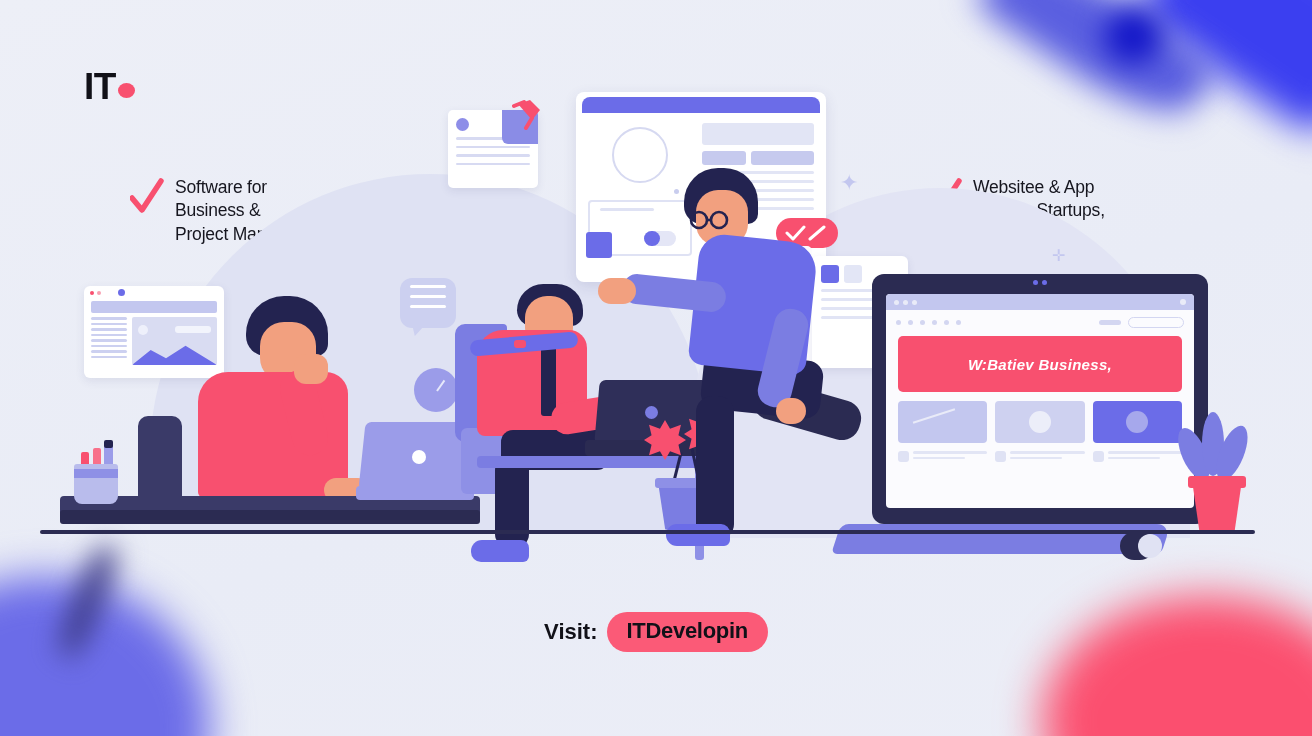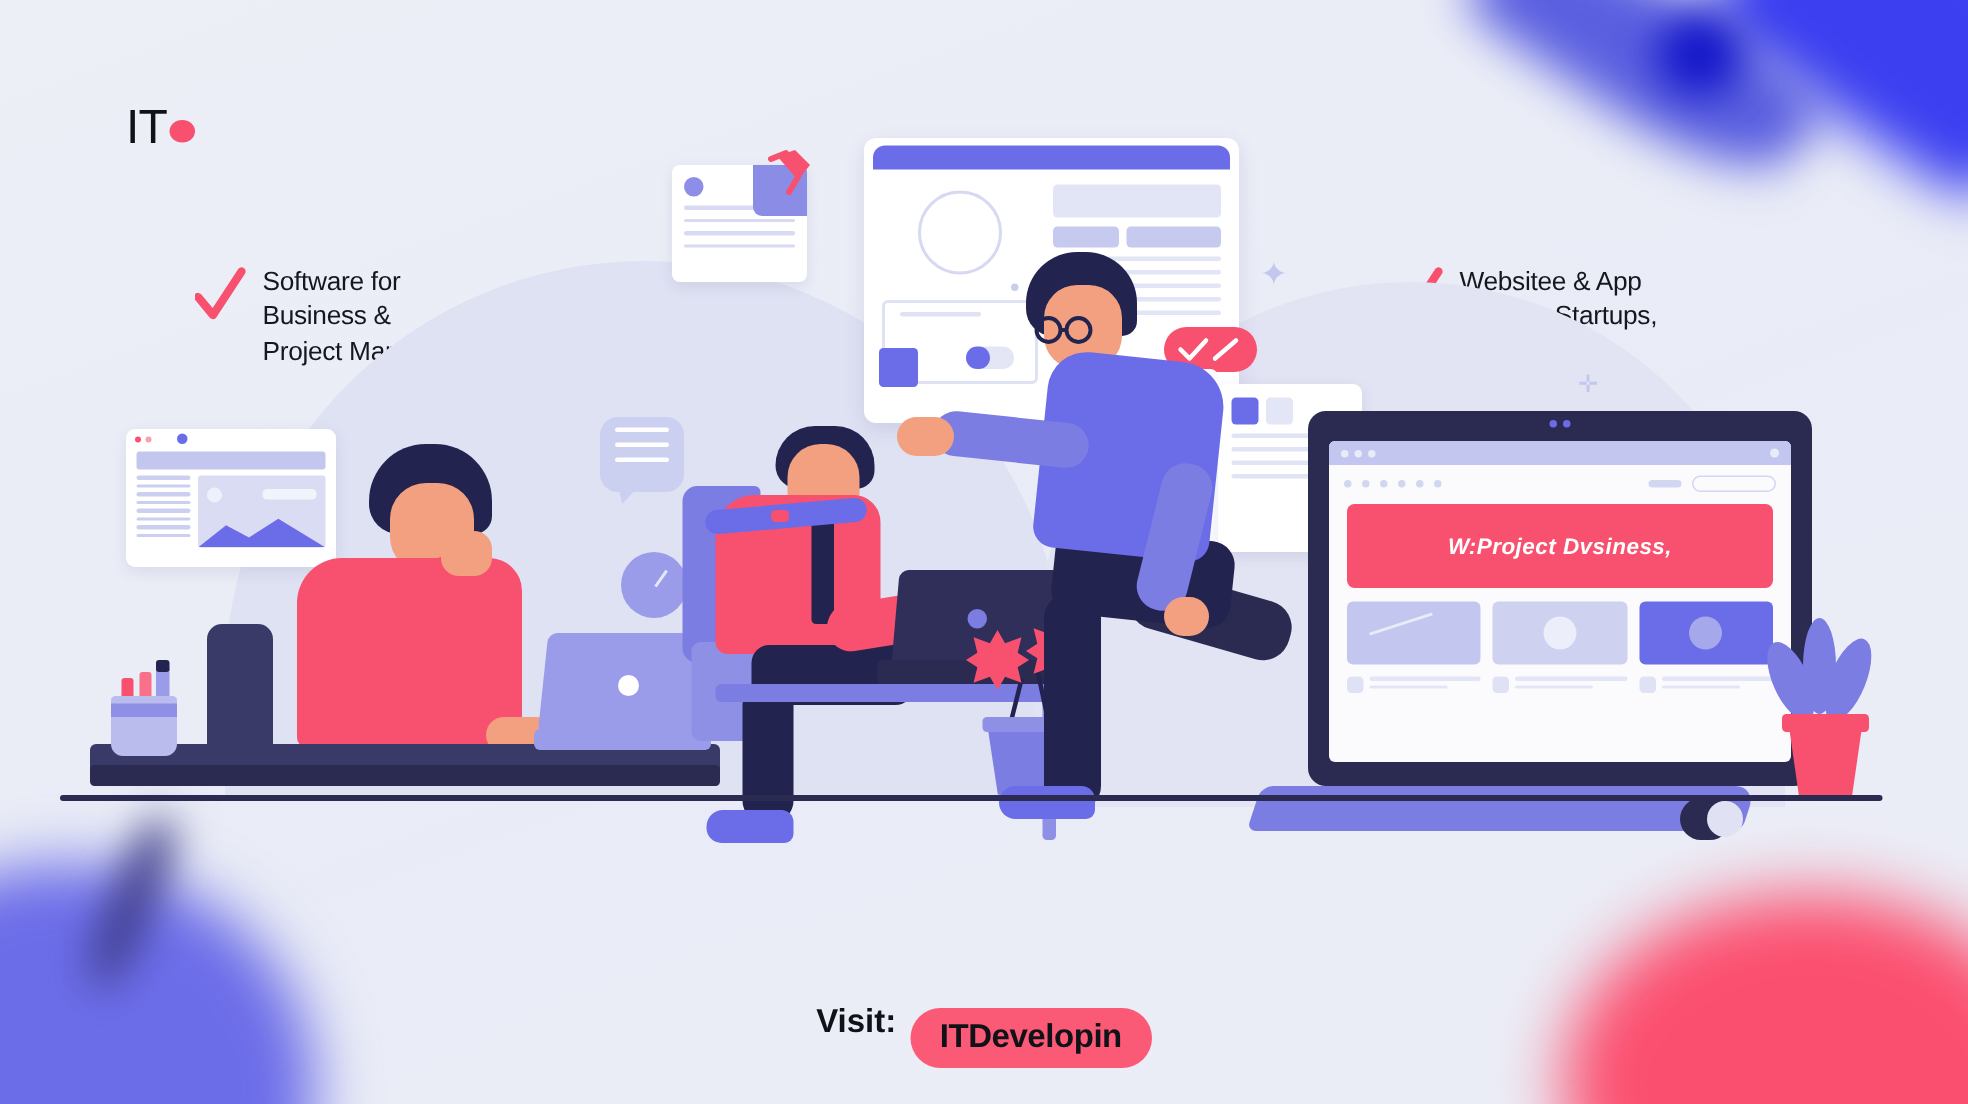--- a/index.html
+++ b/index.html
@@ -15,21 +15,21 @@
   .blur { position:absolute; filter:blur(22px); pointer-events:none; }
   #decor-pen-tip { width:240px; height:86px; right:96px; top:-8px; background:#5a5fe0; border-radius:50% 12% 50% 12%; transform:rotate(34deg); filter:blur(16px); }
   #decor-pen-body { width:230px; height:150px; right:-70px; top:-60px; background:#3b3ff0; border-radius:30px; transform:rotate(34deg); filter:blur(18px); }
   #decor-pen-dark { width:58px; height:56px; right:150px; top:8px; background:#1316c8; border-radius:50%; filter:blur(14px); }
   #decor-apple { width:330px; height:300px; left:-120px; bottom:-140px; background:#6b6ce8; border-radius:50%; filter:blur(20px); }
   #decor-apple-stem { width:26px; height:120px; left:75px; bottom:75px; background:#3c3a84; border-radius:40%; transform:rotate(22deg); filter:blur(14px); }
   #decor-pink-ball { width:330px; height:250px; right:-60px; bottom:-110px; background:#fb4f6f; border-radius:50%; filter:blur(22px); }
 
   
   #logo { position:absolute; left:84px; top:66px; display:flex; align-items:center; }
-  #logo .lt { font-size:32px; font-weight:normal; color:#111118; letter-spacing:-0.5px; }
+  #logo .lt { font-size:37px; font-weight:bold; color:#111118; letter-spacing:-0.5px; }
   #logo .dot { width:17px; height:15px; background:#f8506f; border-radius:50%; margin:6px 1px 0 2px; }
   #logo .rt { font-size:33px; font-weight:bold; color:#111118; letter-spacing:-0.5px; }
 
   
   .bullet { position:absolute; display:flex; align-items:flex-start; gap:11px; }
   #bullet-left { left:130px; top:176px; }
   #bullet-right { left:928px; top:176px; }
   .check-icon { width:34px; height:38px; flex:none; margin-top:2px; }
   .bullet-text { font-size:17.5px; font-weight:normal; color:#16161f; line-height:1.33; letter-spacing:-0.2px; white-space:pre-line; }
 
@@ -209,23 +209,23 @@
   #plant .lf { position:absolute; background:#7b7de2; border-radius:50% 50% 50% 50%; }
   #plant .lf1 { left:6px; bottom:50px; width:24px; height:56px; transform:rotate(-24deg); }
   #plant .lf2 { left:26px; bottom:56px; width:22px; height:64px; }
   #plant .lf3 { left:44px; bottom:50px; width:24px; height:58px; transform:rotate(22deg); }
 
   
   .spark { position:absolute; color:#c3c7ef; font-size:22px; }
 
   
   #headline { position:absolute; left:0; right:0; top:578px; text-align:center; font-size:36px; font-weight:bold; color:#111118; letter-spacing:-0.6px; }
-  #cta-row { position:absolute; left:0; right:0; top:649px; display:flex; align-items:center; justify-content:center; gap:9px; }
+  #cta-row { position:absolute; left:0; right:0; top:612px; display:flex; align-items:center; justify-content:center; gap:9px; }
   #cta-label { font-size:22px; font-weight:bold; color:#111118; }
-  #cta-pill { background:#fb5a77; color:#111118; font-size:22px; font-weight:bold; padding:6px 20px 8px; border-radius:20px; letter-spacing:-0.3px;margin-top:23px; }
+  #cta-pill { background:#fb5a77; color:#111118; font-size:22px; font-weight:bold; padding:6px 20px 8px; border-radius:20px; letter-spacing:-0.3px; }
 </style>
 </head>
 <body>
 
 <div class="stage">
 
   <div class="blur" id="decor-pen-body"></div>
   <div class="blur" id="decor-pen-tip"></div>
   <div class="blur" id="decor-pen-dark"></div>
   <div class="blur" id="decor-apple"></div>
@@ -455,21 +455,21 @@
           <i></i>
             <i></i>
             <i></i>
             <i></i>
             <i></i>
             <i></i>
           <span class="pillA"></span>
             <span class="pillB"></span>
         </div>
         <div id="mon-banner">
-          <span id="mon-banner-text">W:Project Dvsiness,</span>
+          <span id="mon-banner-text">W:Batiev Business,</span>
         </div>
         <div id="mon-cards">
           <div class="c">
               <span class="ln"></span>
             </div>
           <div class="c">
               <span class="cir"></span>
             </div>
           <div class="c">
               <span class="cir"></span>

